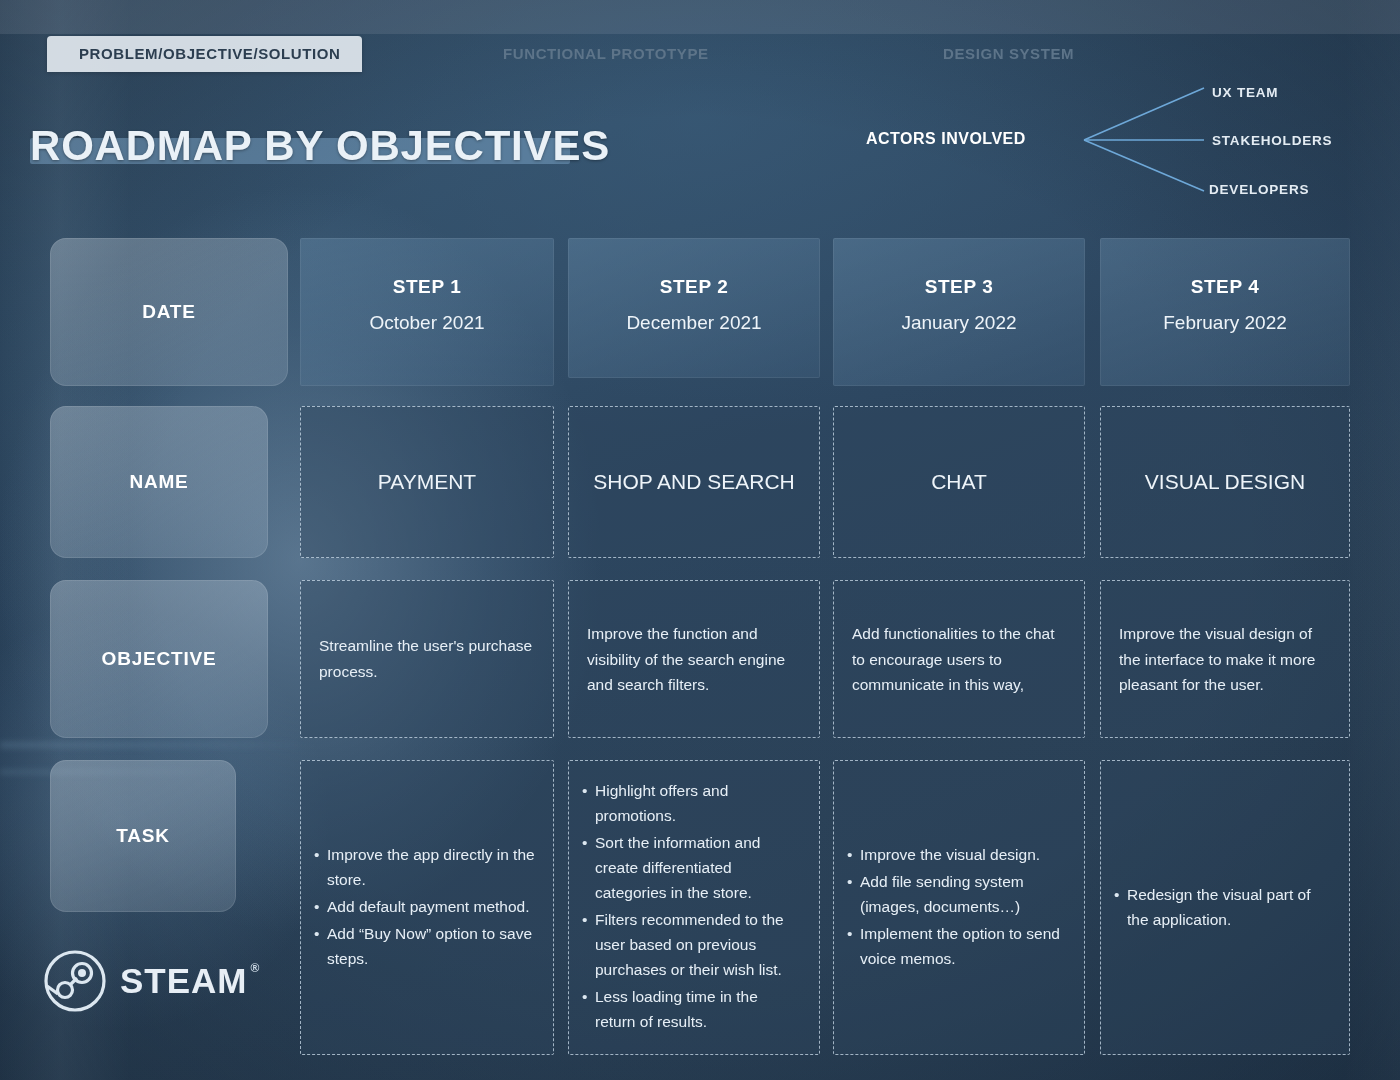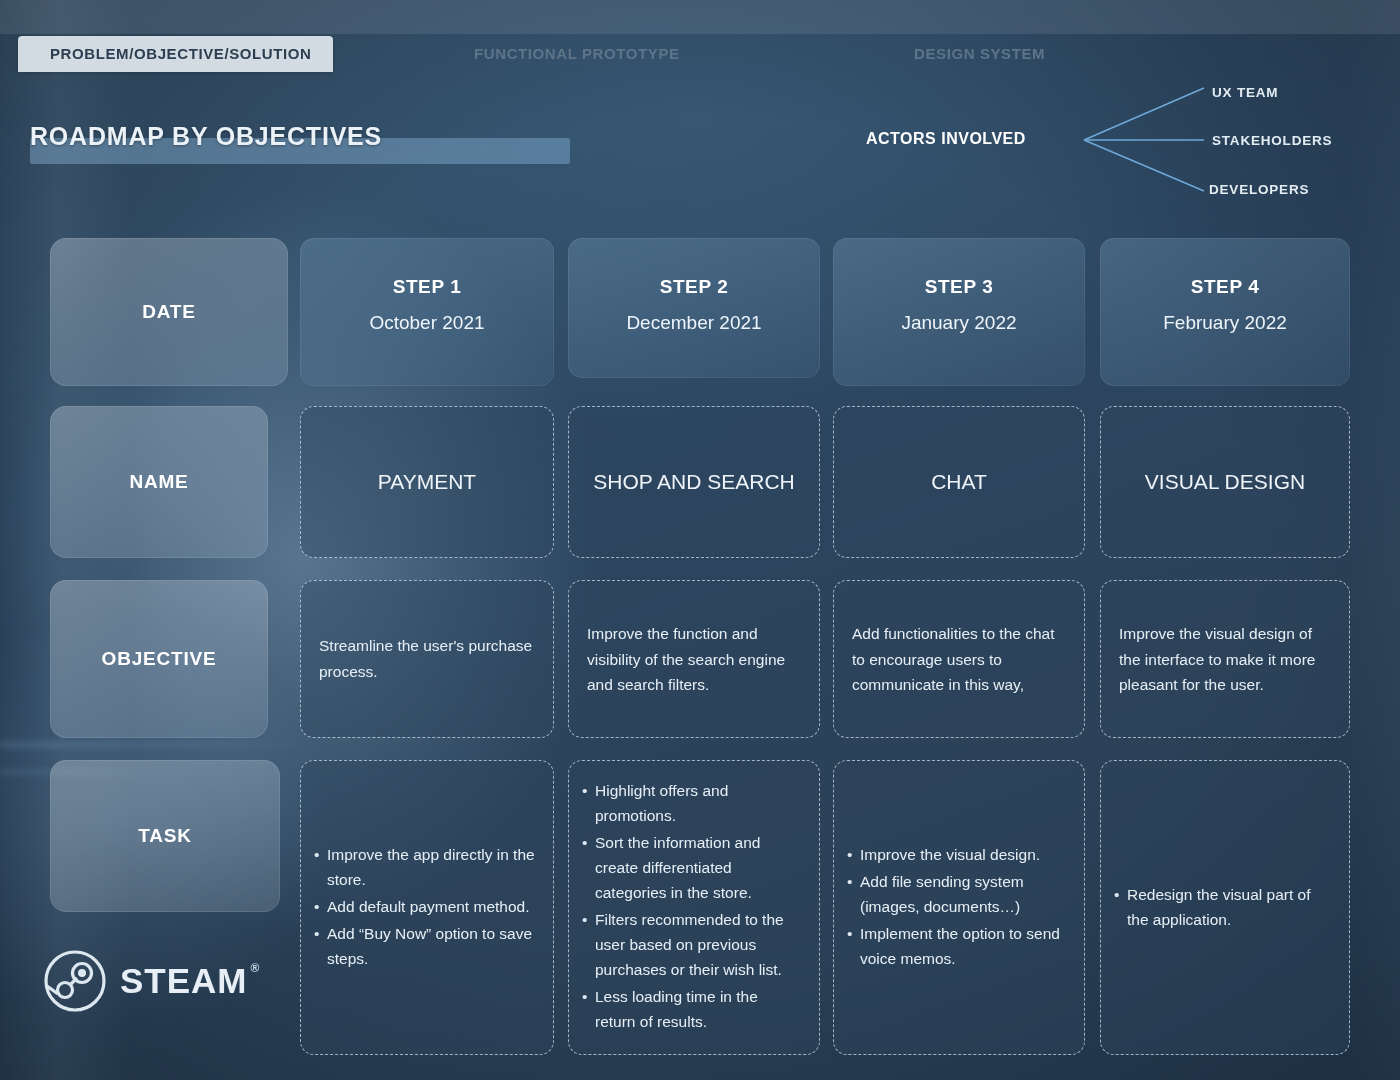--- a/index.html
+++ b/index.html
@@ -39,41 +39,42 @@
 
   
   .topnav {
     position: absolute; top: 0; left: 0; width: 100%; height: 34px;
     background: rgba(232,238,244,0.10);
   }
   .tab {
     position: absolute; top: 36px;
     font-size: 15px; font-weight: bold; letter-spacing: 0.6px;
     color: #b9c6d3;
+    margin-left: 29px;
   }
   .tab.active {
     top: 36px; left: 18px; padding: 9px 22px 10px 32px;
     background: rgba(233,239,245,0.88);
     color: #2c3e50;
     border-radius: 4px 4px 0 0;
     box-shadow: 0 1px 4px rgba(0,0,0,0.18);
   }
   .tab.t2 { left: 474px; top: 45px; color: #5d7489; }
   .tab.t3 { left: 914px; top: 45px; color: #5d7489; }
 
   
   .title-wrap { position: absolute; left: 30px; top: 122px; }
   .title-hl {
     position: absolute; left: 0; top: 16px; width: 540px; height: 26px;
     background: rgba(132,176,210,0.45);
     border-radius: 2px;
   }
   .title {
     position: relative;
-    font-size: 25px; font-weight: bold; letter-spacing: 0.8px;
+    font-size: 42px; font-weight: bold; letter-spacing: 0.8px;
     color: #eaf1f7;
     text-shadow: 0 1px 3px rgba(0,0,0,0.35);
   }
 
   
   .actors-label {
     position: absolute; left: 866px; top: 130px;
     font-size: 16px; font-weight: bold; letter-spacing: 0.5px; color: #fff;
   }
   .actor {
@@ -93,21 +94,21 @@
     background: linear-gradient(160deg, rgba(226,236,245,0.30), rgba(200,218,234,0.17));
     border-radius: 16px;
     display: flex; align-items: center; justify-content: center;
     color: #fff; font-weight: bold; letter-spacing: 0.8px;
     font-size: 19px;
     box-shadow: inset 0 0 0 1px rgba(255,255,255,0.10);
   }
 
   .card {
     position: absolute;
-    border-radius: 14px;
+    border-radius: 2px;
   }
   .card.solid {
     background: linear-gradient(160deg, rgba(104,141,172,0.42), rgba(70,104,136,0.30));
     box-shadow: inset 0 0 0 1px rgba(255,255,255,0.07);
   }
   .card.dashed {
     background: rgba(46,70,94,0.42);
     border: 1.6px dashed rgba(205,221,235,0.75);
   }
 
@@ -179,21 +180,21 @@
 </svg>
 <div class="actor a1">UX TEAM</div>
 <div class="actor a2">STAKEHOLDERS</div>
 <div class="actor a3">DEVELOPERS</div>
 
 <div class="grid">
 
   <div class="rowlabel" style="left:50px; top:238px; width:238px; height:148px;">DATE</div>
   <div class="rowlabel" style="left:50px; top:406px; width:218px; height:152px;">NAME</div>
   <div class="rowlabel" style="left:50px; top:580px; width:218px; height:158px;">OBJECTIVE</div>
-  <div class="rowlabel" style="left:50px; top:760px; width:230px; height:152px;">TASK</div>
+  <div class="rowlabel" style="left:50px; top:760px; width:186px; height:152px;">TASK</div>
 
   <div class="card solid" style="left:300px; top:238px; width:254px; height:148px;">
     <div class="step-title">STEP 1</div>
     <div class="step-date">October 2021</div>
   </div>
   <div class="card dashed" style="left:300px; top:406px; width:254px; height:152px;">
     <div class="name-text">PAYMENT</div>
   </div>
   <div class="card dashed" style="left:300px; top:580px; width:254px; height:158px;">
     <div class="obj-text">Streamline the user's purchase process.</div>

